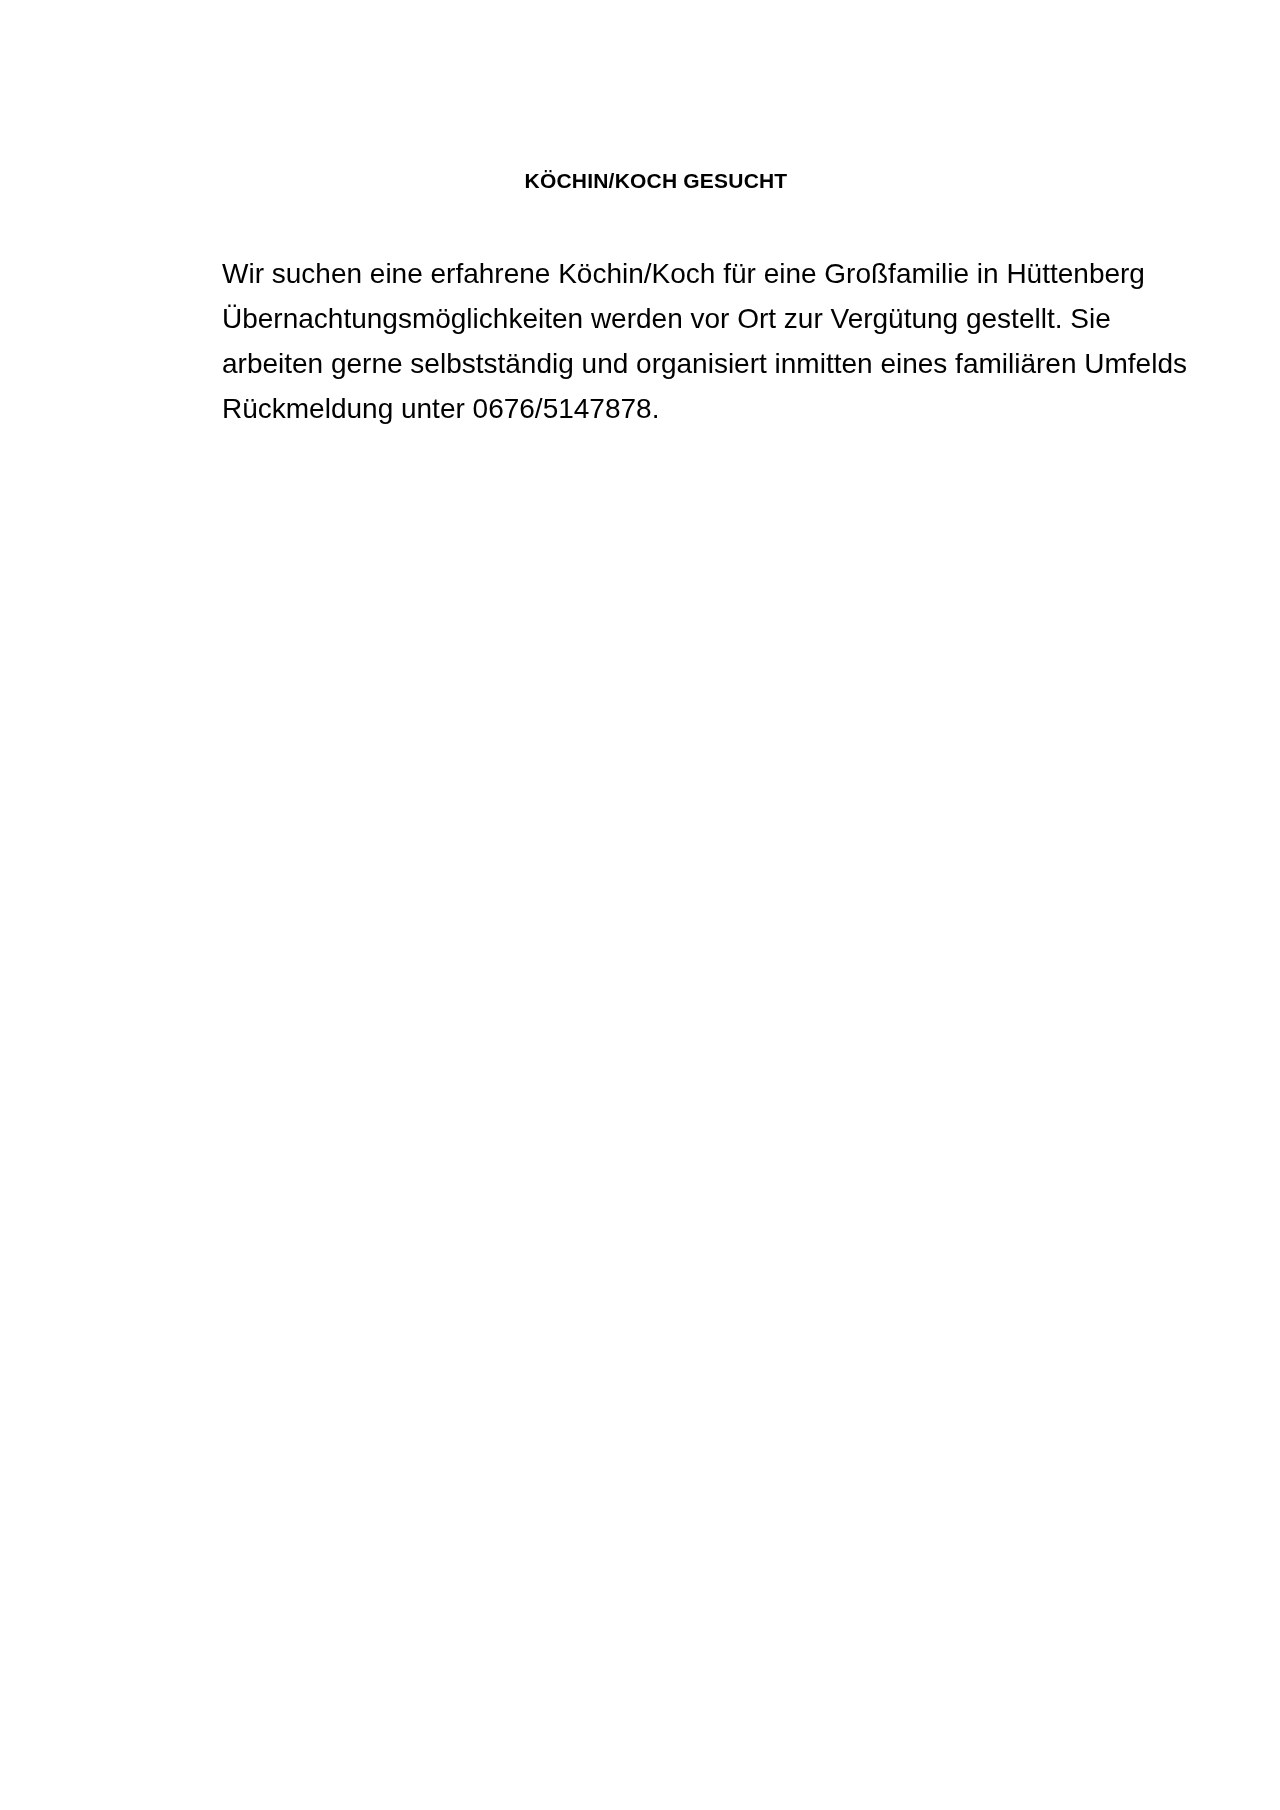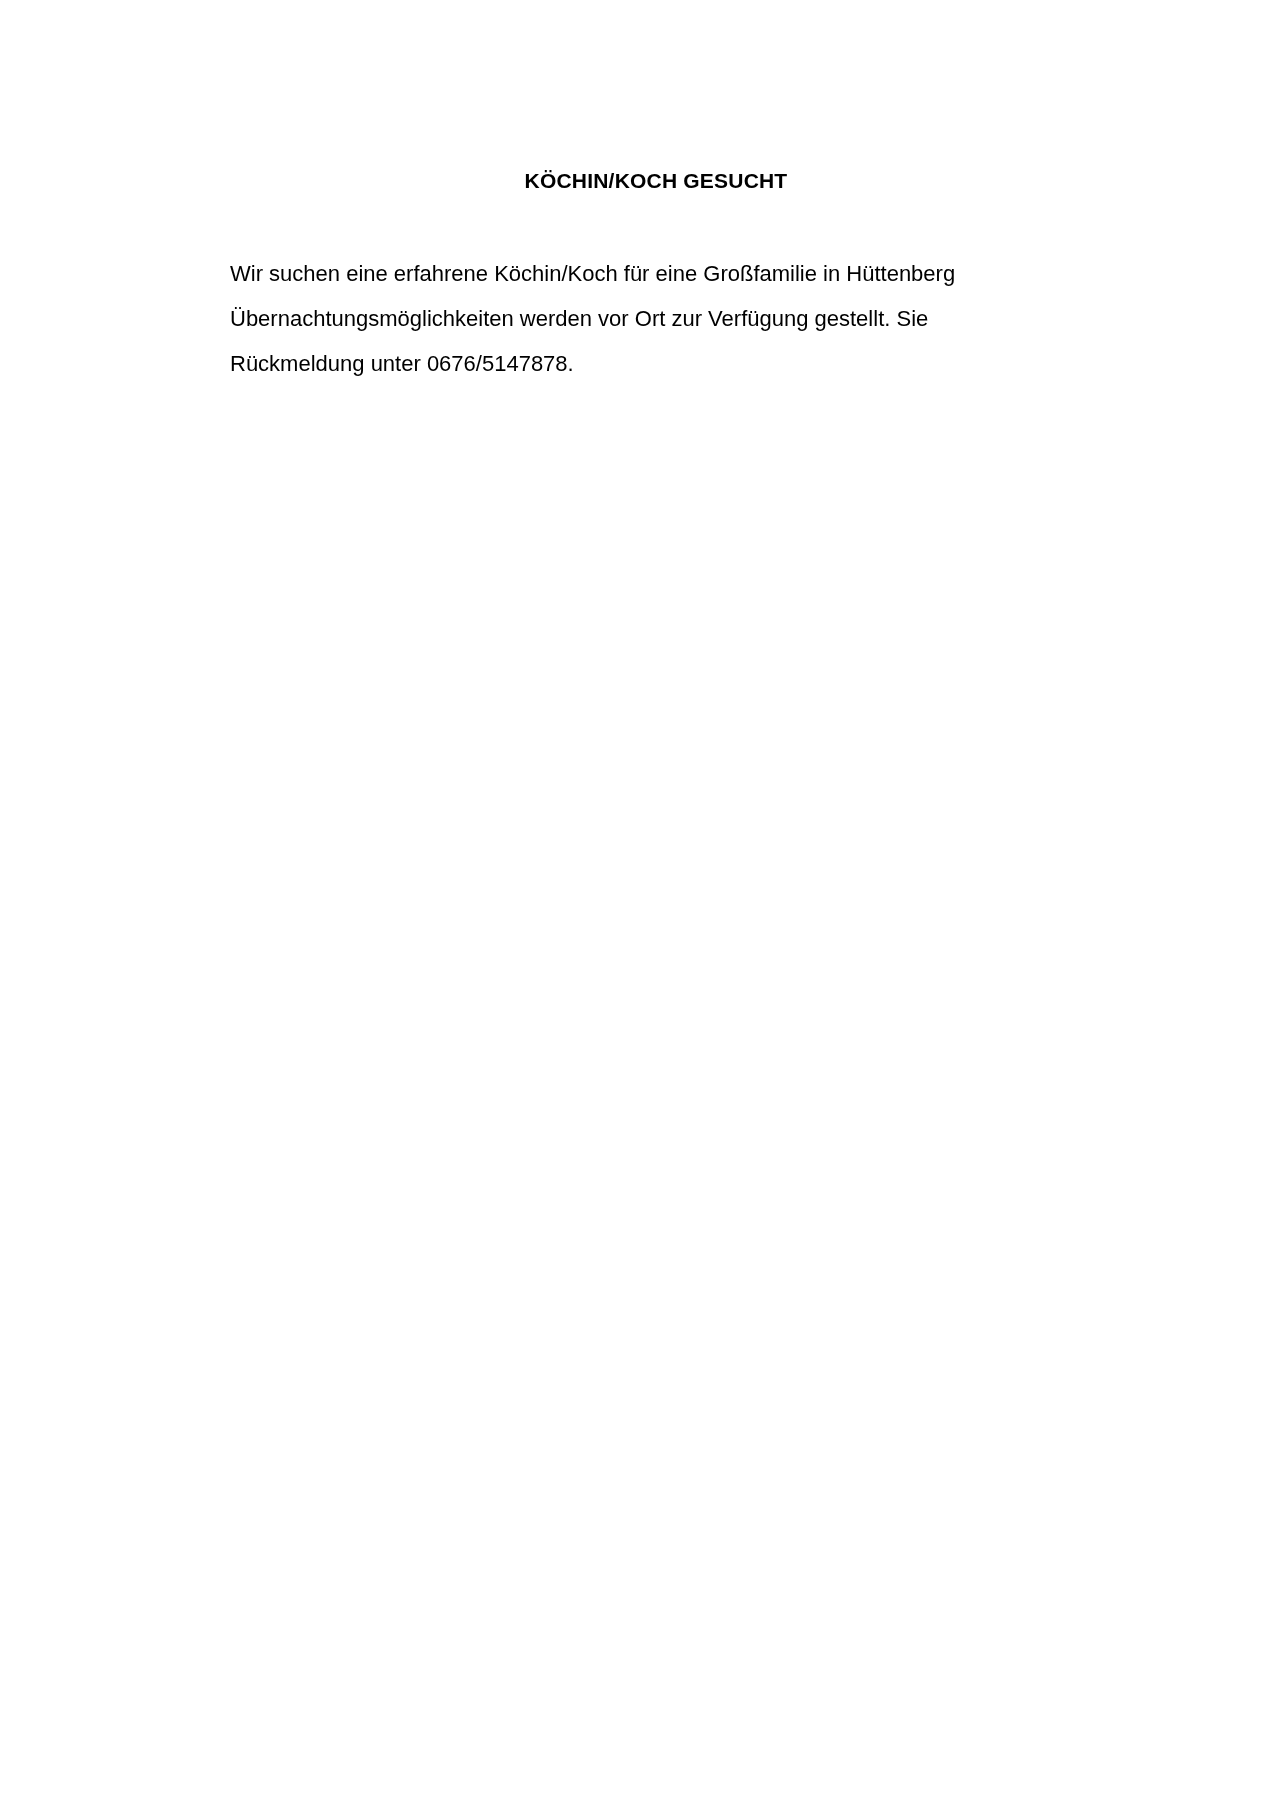--- a/index.html
+++ b/index.html
@@ -32,36 +32,37 @@
     text-align: center;
     font-size: 21px;
     font-weight: 700;
     line-height: 38px;
     letter-spacing: 0.2px;
     color: #000000;
   }
   .doc-paragraph {
     position: absolute;
     top: 251px;
-    left: 230px;
+    left: 222px;
     width: 950px;
-    font-size: 22px;
+    font-size: 28px;
     font-weight: 400;
     color: #000000;
   }
   .doc-line {
     height: 45px;
     line-height: 45px;
     white-space: pre;
   }
 </style>
 </head>
 <body>
 
 <div class="page">
   <h1 class="doc-title">KÖCHIN/KOCH GESUCHT</h1>
 
   <div class="doc-paragraph">
     <div class="doc-line">Wir suchen eine erfahrene Köchin/Koch für eine Großfamilie in Hüttenberg</div>
-    <div class="doc-line">Übernachtungsmöglichkeiten werden vor Ort zur Verfügung gestellt. Sie</div>
+    <div class="doc-line">Übernachtungsmöglichkeiten werden vor Ort zur Vergütung gestellt. Sie</div>
+    <div class="doc-line">arbeiten gerne selbstständig und organisiert inmitten eines familiären Umfelds</div>
     <div class="doc-line">Rückmeldung unter 0676/5147878.</div>
   </div>
 </div>
 
 </body></html>

